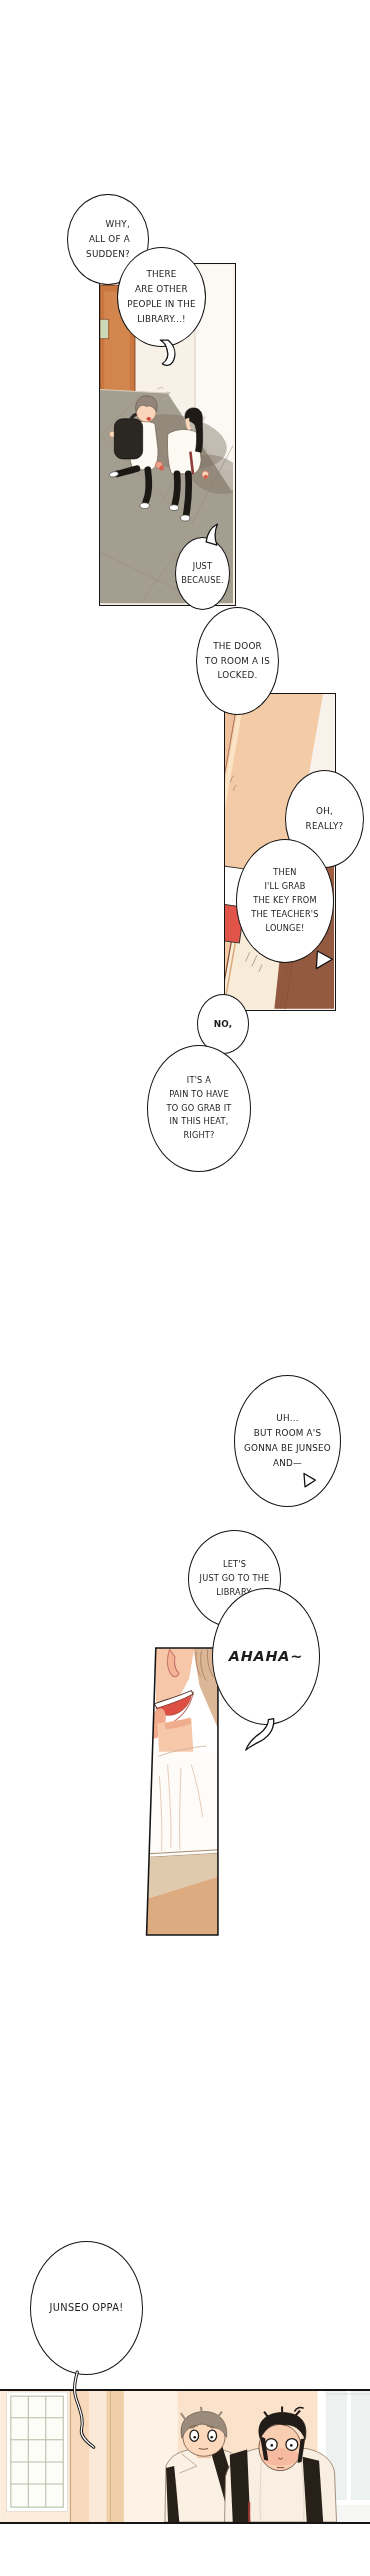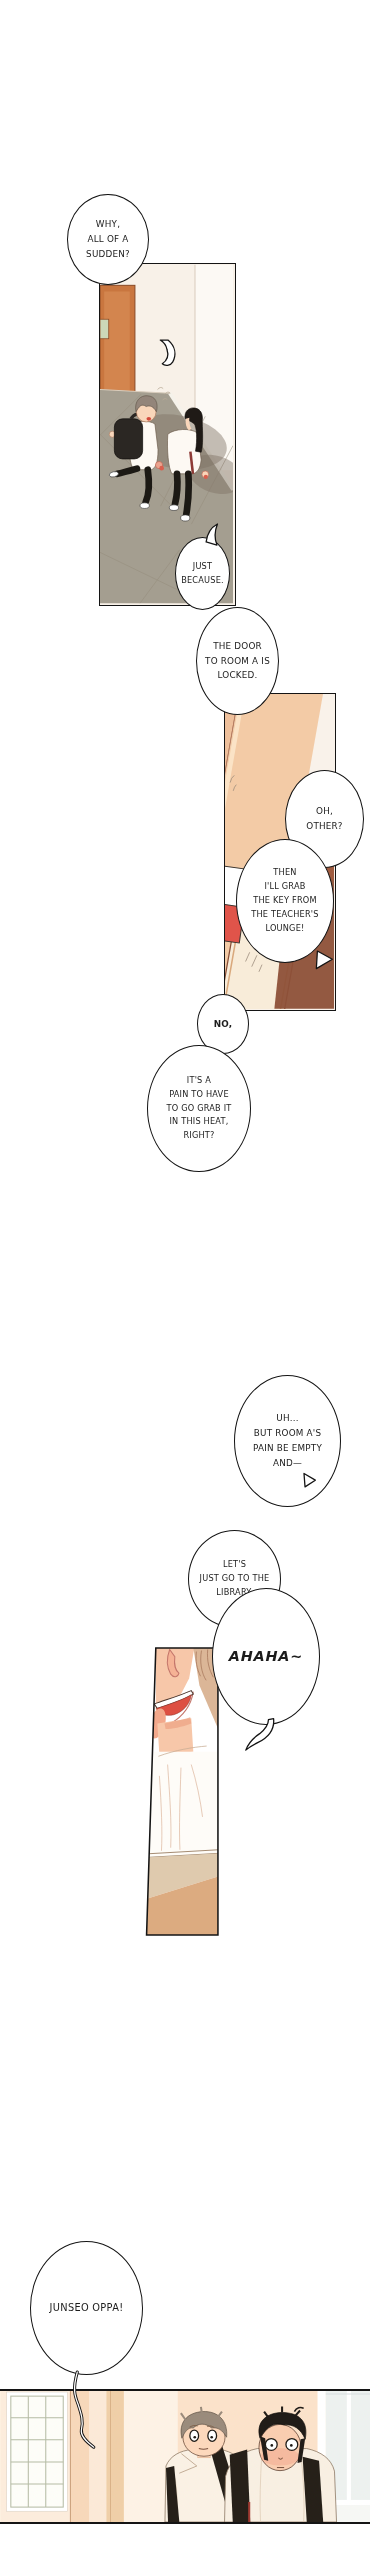--- a/index.html
+++ b/index.html
@@ -7,21 +7,21 @@
         font-family:"DejaVu Sans",sans-serif;overflow:hidden;margin:0;}
   .panel{position:absolute;border:1.5px solid var(--c-ink,#141414);box-sizing:border-box;
          background:#fff;z-index:1;overflow:hidden;}
   .panel svg{display:block;}
   
   .bubble{position:absolute;background:#fff;border:1.3px solid var(--c-ink,#141414);
           border-radius:50%;display:flex;align-items:center;justify-content:center;
           text-align:center;white-space:pre-line;z-index:5;
           font-size:8.8px;line-height:1.7;letter-spacing:0.2px;color:#1c1c1c;
           box-sizing:border-box;padding:3.1px;}
-  .b-why     {left:67px;top:194px;width:82px;height:91px;}
+  .b-why     {left:67px;top:194px;width:82px;height:91px;text-align:right;}
   .b-people  {left:117px;top:247px;width:89px;height:100px;}
   .b-because {left:175px;top:537px;width:55px;height:73px;font-size:8.2px;}
   .b-locked  {left:196px;top:607px;width:83px;height:108px;}
   .b-really  {left:285px;top:770px;width:79px;height:98px;}
   .b-key     {left:236px;top:839px;width:98px;height:124px;font-size:8.2px;}
   .b-no      {left:197px;top:994px;width:52px;height:60px;font-weight:bold;}
   .b-pain    {left:147px;top:1045px;width:104px;height:127px;font-size:8.2px;}
   .b-ac      {left:183px;top:1180px;width:96px;height:105px;}
   .b-empty   {left:234px;top:1375px;width:107px;height:132px;}
   .b-library {left:188px;top:1530px;width:93px;height:98px;font-size:8.2px;justify-content:center;}
@@ -250,41 +250,45 @@
           <circle cx="566" cy="106" r="2.6" fill="#1f1b16"></circle>
         <path d="M541,130 q4,6 8,0" stroke="#7a5240" stroke-width="2" fill="none"></path>
         <path d="M538,149 l14,0" stroke="#7a5240" stroke-width="2"></path>
       </g>
     </svg>
   </div>
 
   <div class="bubble b-why"><span>WHY,
 ALL OF A
 SUDDEN?</span></div>
+  <div class="bubble b-people"><span>THERE
+ARE OTHER
+PEOPLE IN THE
+LIBRARY...!</span></div>
   <div class="bubble b-because"><span>JUST
 BECAUSE.</span></div>
   <div class="bubble b-locked"><span>THE DOOR
 TO ROOM A IS
 LOCKED.</span></div>
   <div class="bubble b-really"><span>OH,
-OTHER?</span></div>
+REALLY?</span></div>
   <div class="bubble b-key"><span>THEN
 I'LL GRAB
 THE KEY FROM
 THE TEACHER'S
 LOUNGE!</span></div>
   <div class="bubble b-no"><span>NO,</span></div>
   <div class="bubble b-pain"><span>IT'S A
 PAIN TO HAVE
 TO GO GRAB IT
 IN THIS HEAT,
 RIGHT?</span></div>
   <div class="bubble b-empty"><span>UH...
 BUT ROOM A'S
-PAIN BE EMPTY
+GONNA BE JUNSEO
 AND—</span></div>
   <div class="bubble b-library"><span>LET'S
 JUST GO TO THE
 LIBRARY.</span></div>
   <div class="bubble b-ahaha"><span class="shout">AHAHA~</span></div>
   <div class="bubble b-oppa"><span>JUNSEO OPPA!</span></div>
 
   <svg id="tails" width="371" height="2576" viewBox="0 0 720 5000">
 
     <path d="M326,660 C340,672 343,688 335,703 C331,710 320,711 315,706 C324,700 328,690 324,678 C322,669 318,664 311,660 Z" fill="#fff" stroke="#141414" stroke-width="2.5" stroke-linejoin="round"></path>

